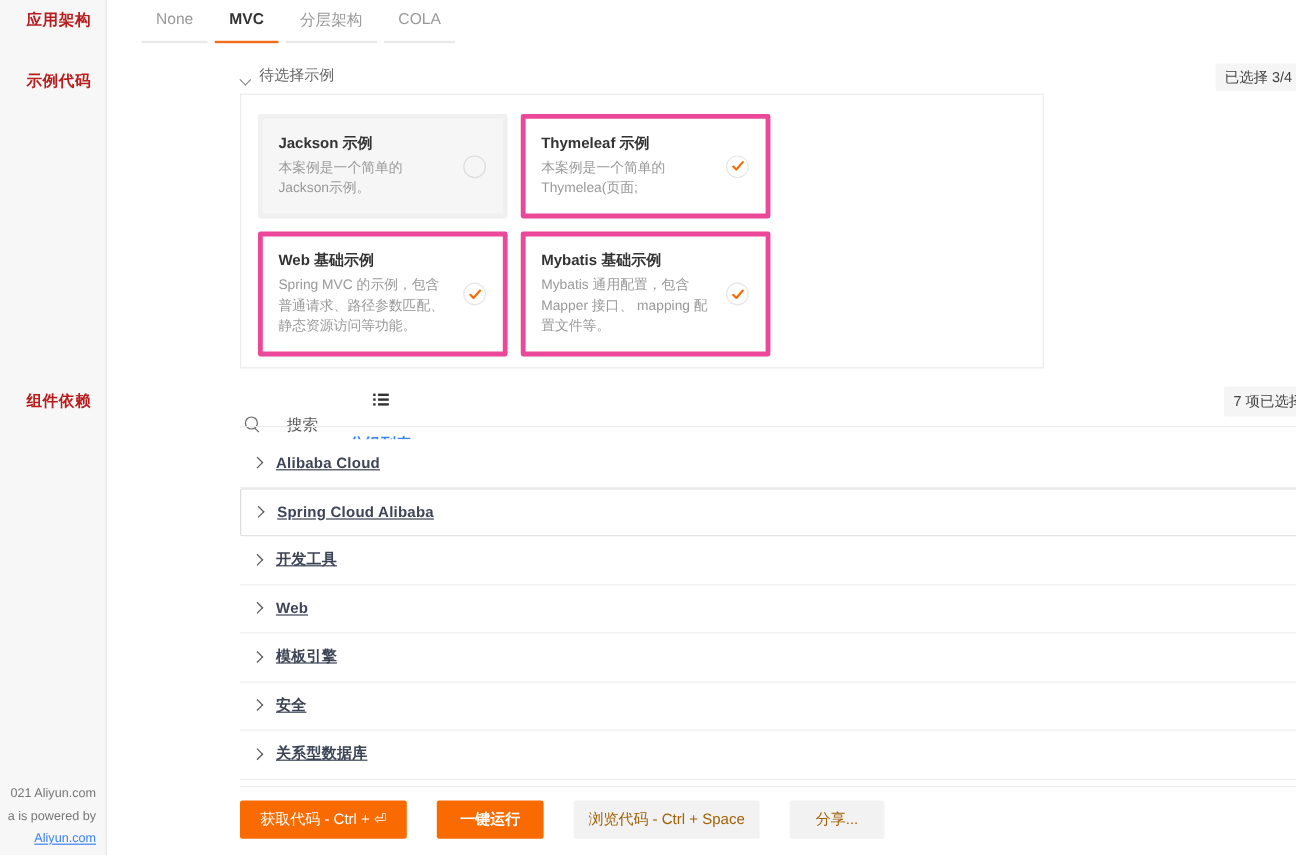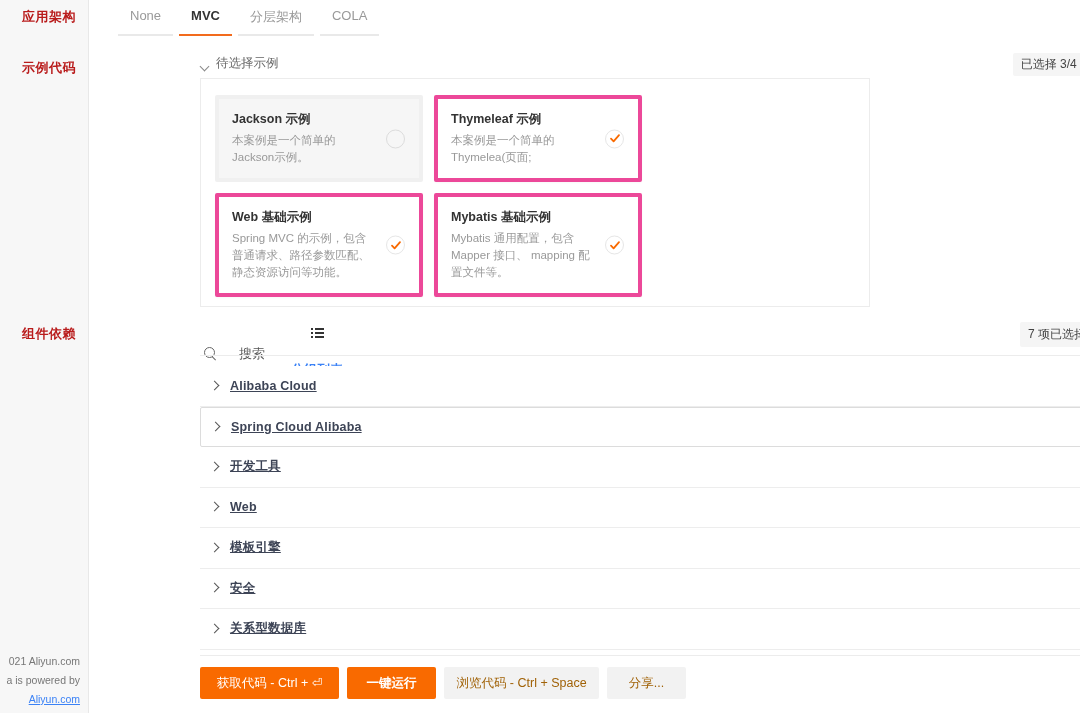--- a/index.html
+++ b/index.html
@@ -337,21 +337,21 @@
     position: absolute;
     left: 110px; top: 655px;
     width: 895px;
     height: 1px;
     background: #ececec;
   }
   .actions {
     position: absolute;
     left: 110px; top: 667px;
     display: flex;
-    gap: 8px;
+    gap: 25px;
   }
   .btn {
     height: 32px;
     border: none;
     border-radius: 2px;
     font-size: 12.5px;
     font-family: "Liberation Sans", "DejaVu Sans", sans-serif;
     cursor: pointer;
     padding: 0 16px;
     display: flex;

